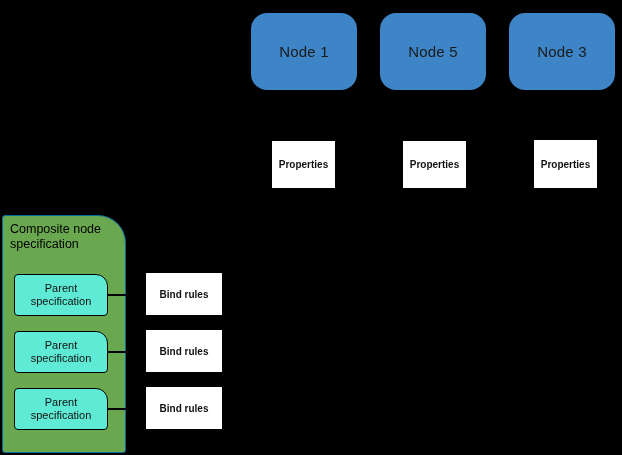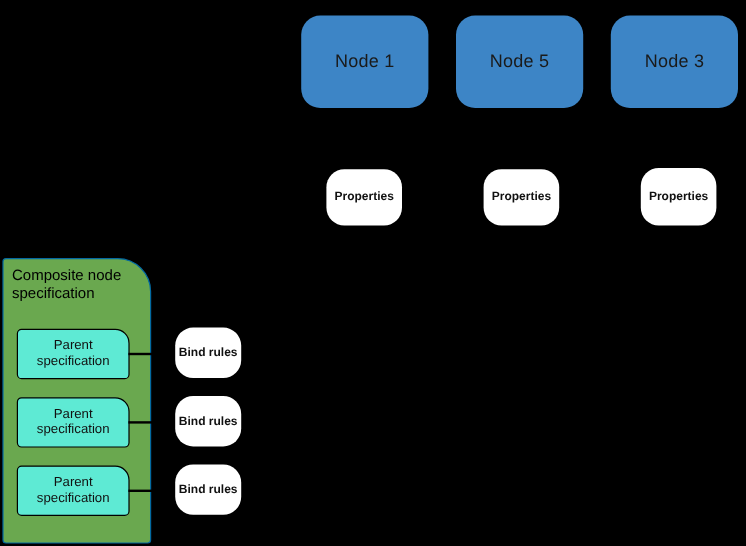--- a/index.html
+++ b/index.html
@@ -15,21 +15,20 @@
     background: #000;
     overflow: hidden;
   }
   .box {
     position: absolute;
     box-sizing: border-box;
     display: flex;
     align-items: center;
     justify-content: center;
     text-align: center;
-    border-radius: 15px;
   }
   .node {
     top: 3px;
     width: 106px;
     height: 77px;
     background: #3d85c6;
     border-radius: 16px;
     color: #1a1a1a;
     font-size: 15px;
     letter-spacing: 0.2px;
@@ -101,21 +100,21 @@
     width: 20px;
     height: 2px;
     background: #000;
   }
   .connector-1 { top: 78px; }
   .connector-2 { top: 135px; }
   .connector-3 { top: 192px; }
 
   .bind {
     left: 146px;
-    width: 55px;
+    width: 76px;
     height: 42px;
     background: #ffffff;
     color: #111;
     font-size: 10px;
     font-weight: 700;
   }
   .bind-1 { top: 273px; }
   .bind-2 { top: 330px; }
   .bind-3 { top: 387px; }
 </style>

